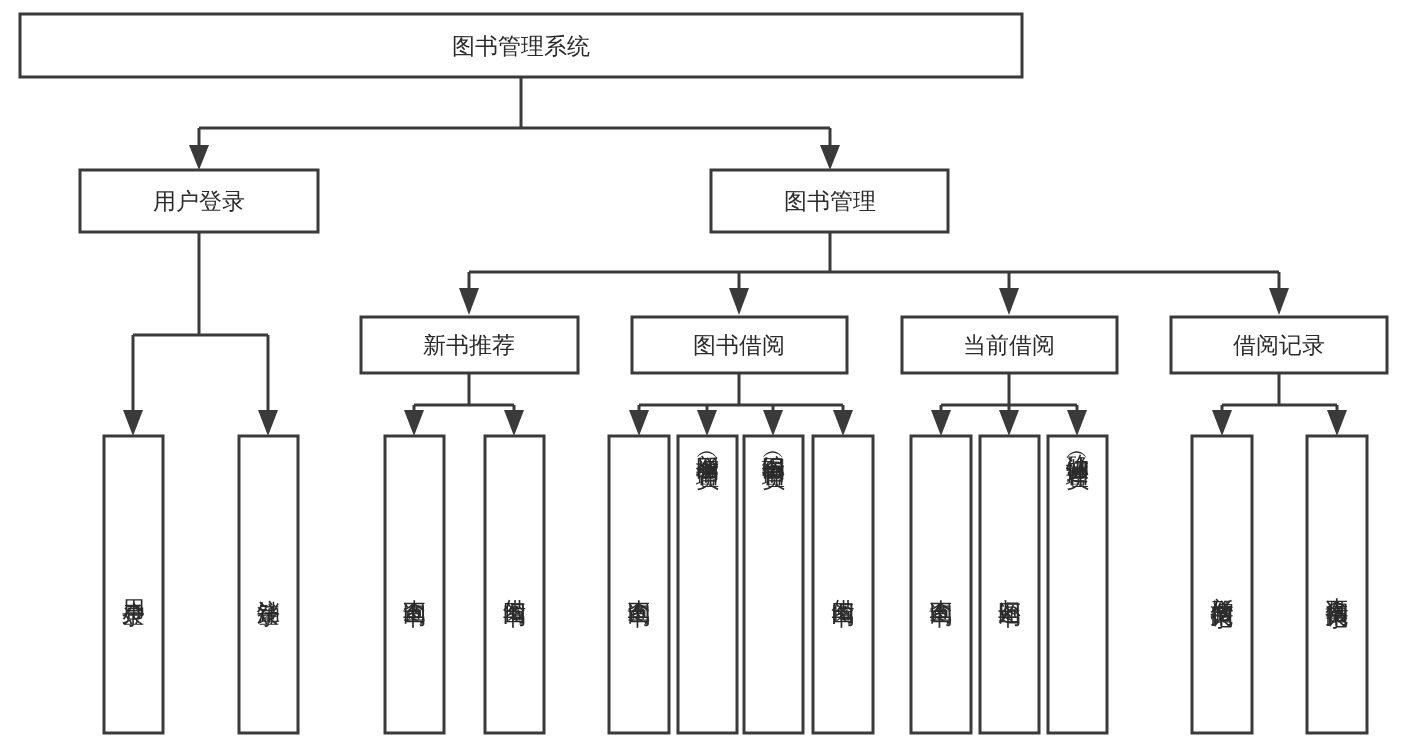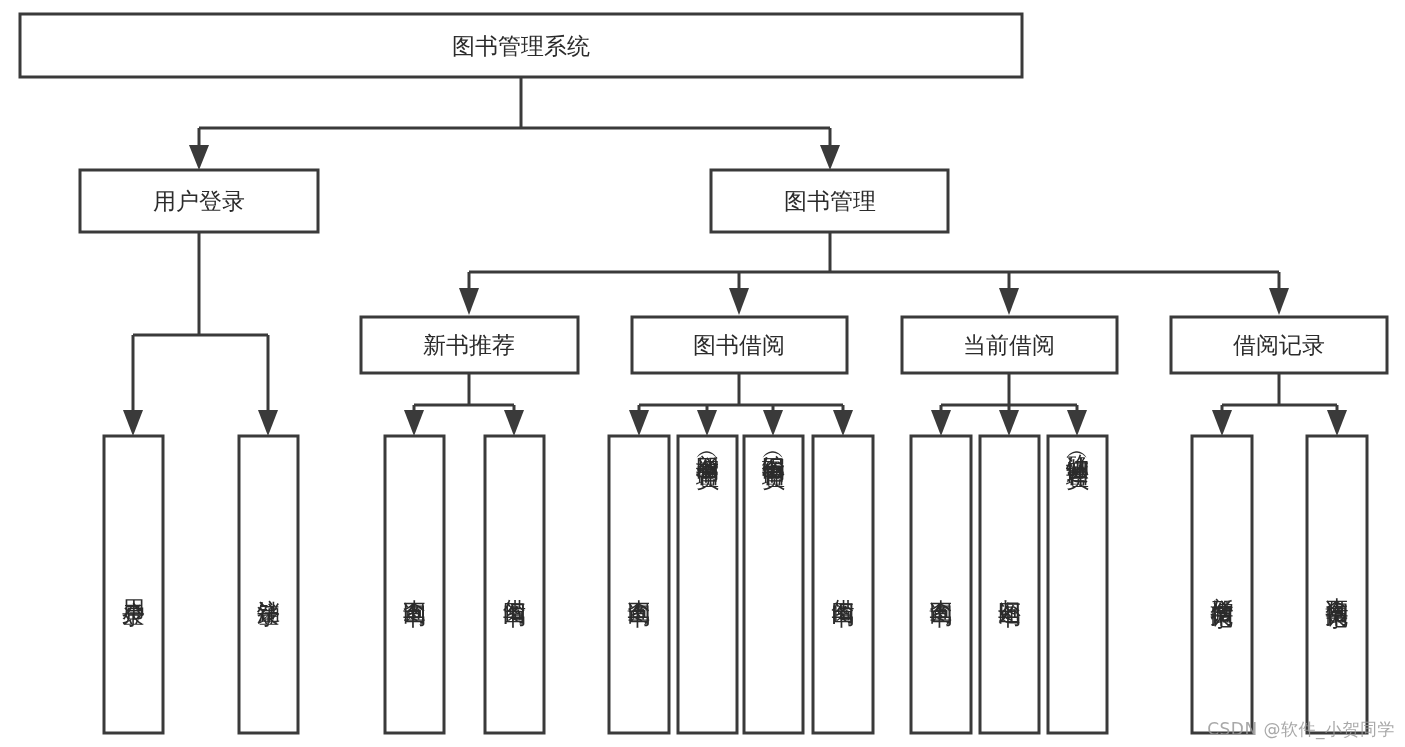--- a/index.html
+++ b/index.html
@@ -242,15 +242,14 @@
     <span class="leaf-label">确认归还（管理员）</span>
   </div>
 
   <div class="leaf-label-wrap" style="left:1192px;top:436px;width:60px;height:297px;">
     <span class="leaf-label">新增借阅记录</span>
   </div>
   <div class="leaf-label-wrap" style="left:1307px;top:436px;width:60px;height:297px;">
     <span class="leaf-label">查询借阅记录</span>
   </div>
 
-  <div class="watermark">CSDN @软件_小贺同学</div>
 
 </div>
 
 </body></html>

